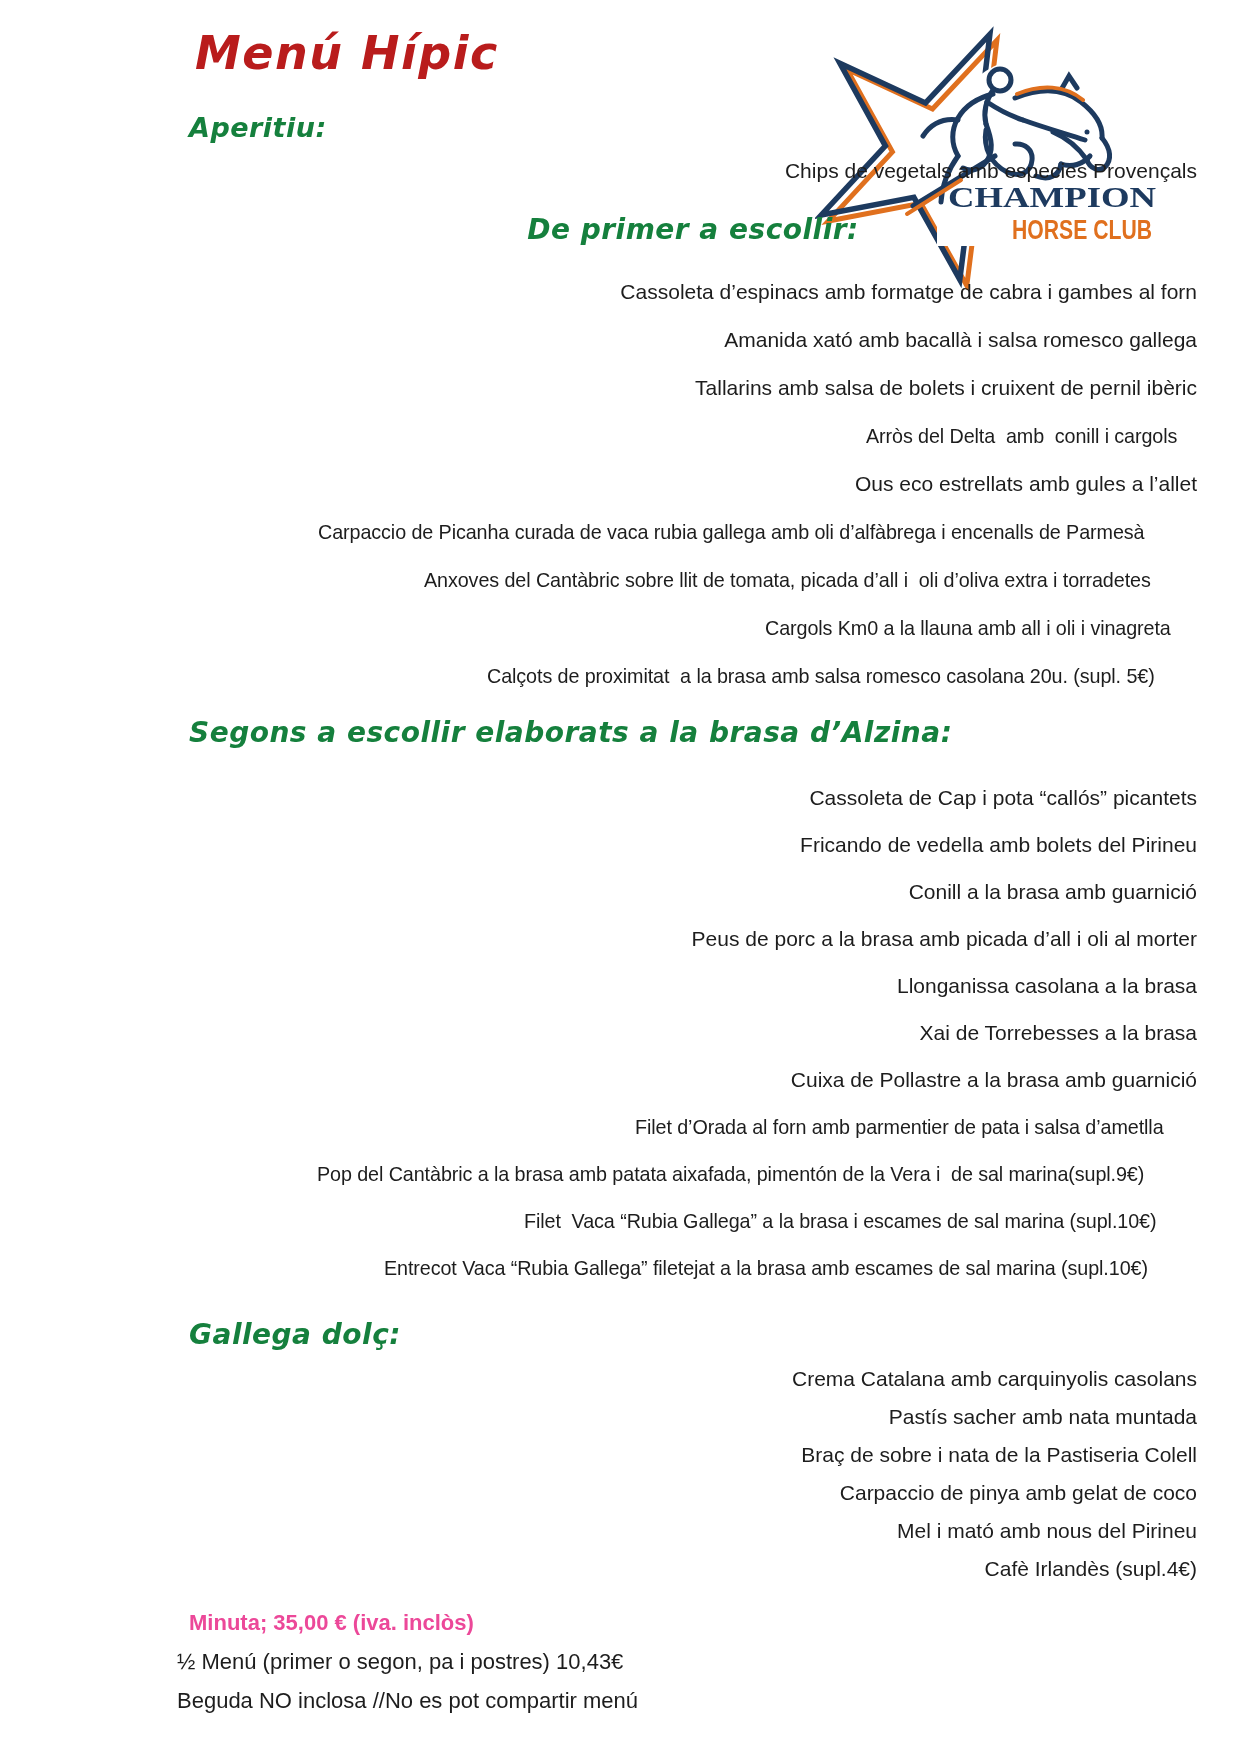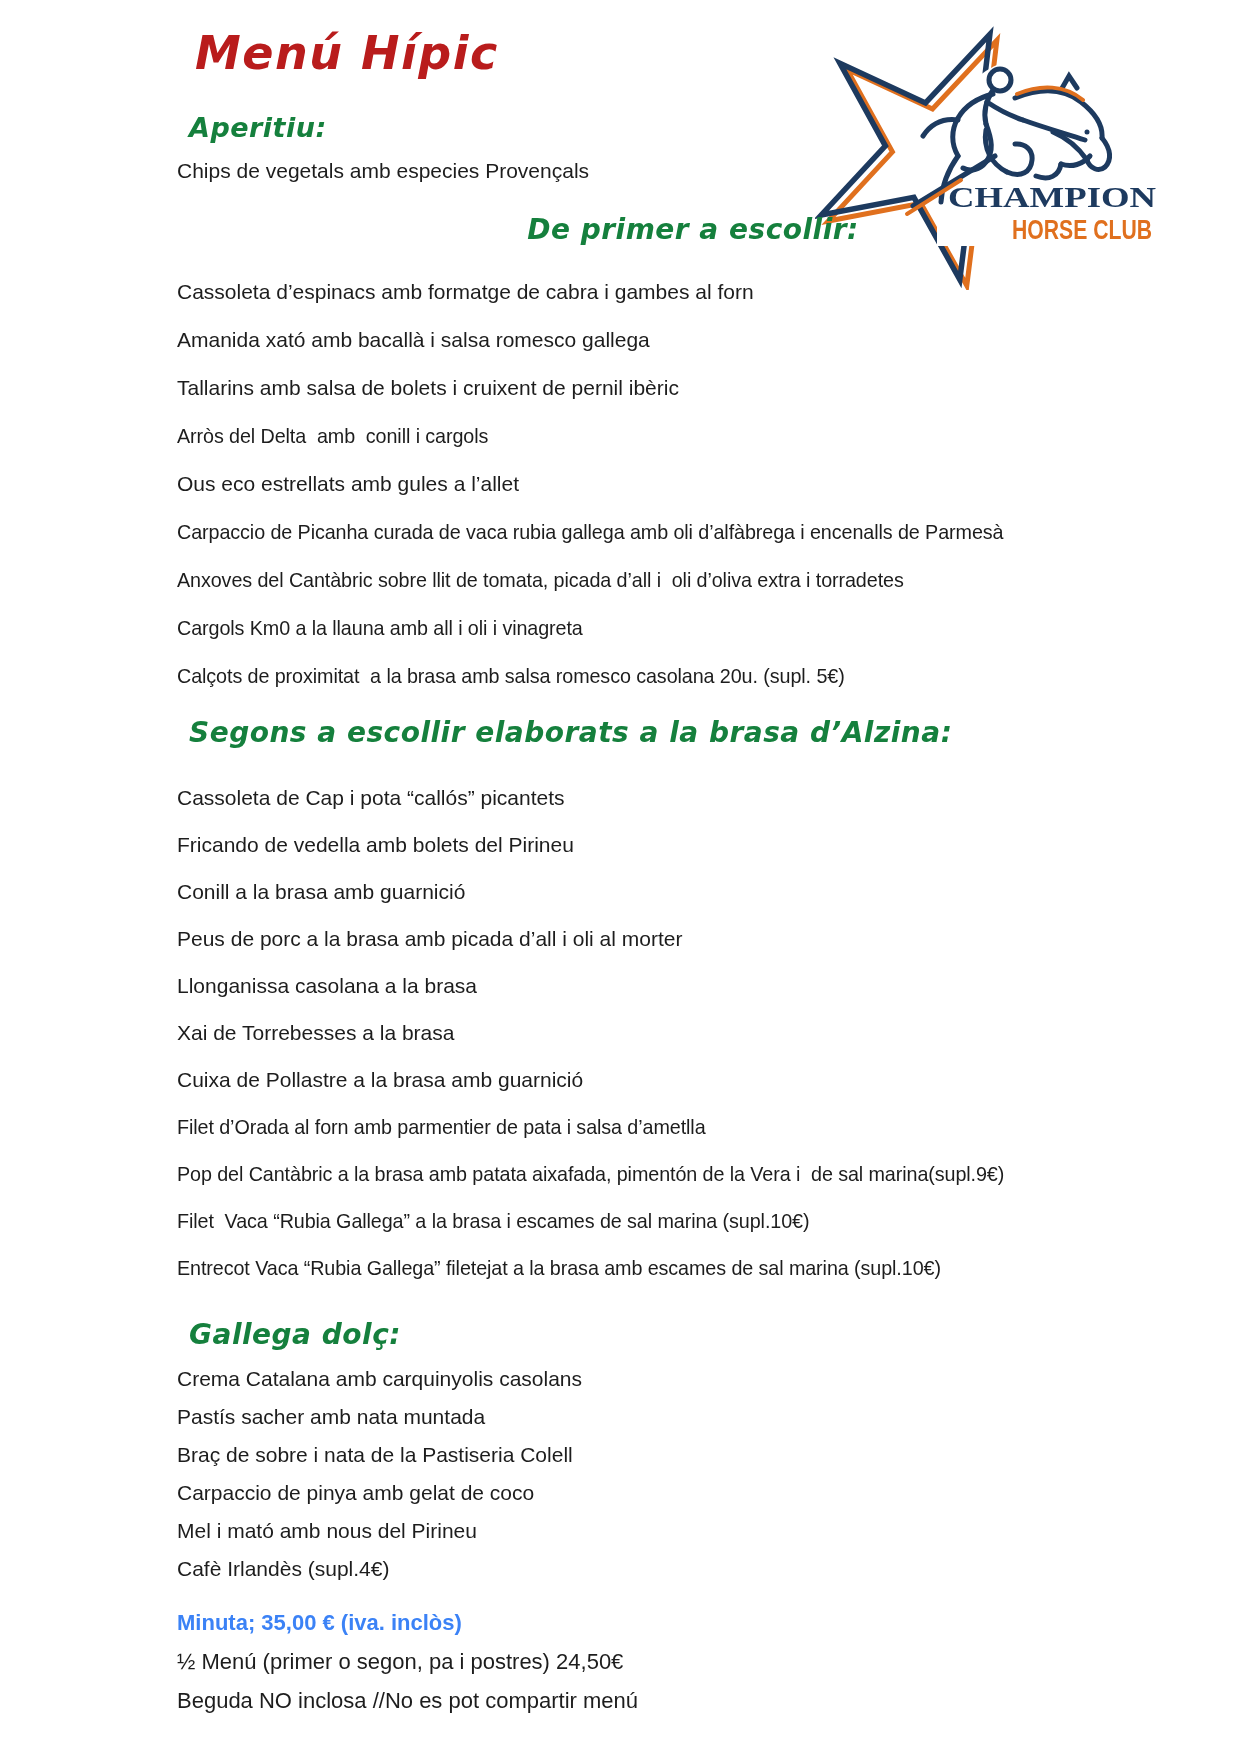--- a/index.html
+++ b/index.html
@@ -35,29 +35,29 @@
   }
   #sec-aperitiu h2{margin-top:32px;font-size:27px;line-height:32px;}
   #sec-primer  h2{margin-top:27px;text-align:center;}
   #sec-segons  h2{margin-top:5px;}
   #sec-moment  h2{margin-top:16px;line-height:36px;}
   .list{margin:0;padding:0;}
   #sec-aperitiu .list{margin-top:13px;}
   #sec-primer  .list{margin-top:31px;}
   #sec-segons  .list{margin-top:34px;}
   #sec-moment  .list{margin-top:12px;}
-  .item{height:48px;line-height:28px;font-size:21px;}
+  .item{height:48px;line-height:28px;font-size:21px;text-align:right;}
   #sec-aperitiu .item{height:28px;}
   #sec-segons  .item{height:47px;}
   #sec-moment  .item{height:38px;}
   .item span{display:inline-block;white-space:pre;transform-origin:left center;}
   .item.cond span{transform:scaleX(.94);letter-spacing:-0.1px;}
   .footer{margin-top:16px;}
   .footer p{margin:0;font-size:22px;line-height:28px;white-space:pre;}
-  .footer .price{font-weight:700;color:#3b82f6;height:39px;}
+  .footer .price{font-weight:700;color:#ec4899;height:39px;margin-left:12px;}
   .footer .half{height:39px;}
   .logo{
     position:absolute;left:815px;top:10px;width:380px;height:280px;
   }
 </style>
 </head>
 <body>
 
 <div class="page">
 
@@ -149,18 +149,18 @@
           <div class="item"><span>Pastís sacher amb nata muntada</span></div>
           <div class="item"><span>Braç de sobre i nata de la Pastiseria Colell</span></div>
           <div class="item"><span>Carpaccio de pinya amb gelat de coco</span></div>
           <div class="item"><span>Mel i mató amb nous del Pirineu</span></div>
           <div class="item"><span>Cafè Irlandès (supl.4€)</span></div>
         </div>
     </section>
 
     <div class="footer">
       <p class="price">Minuta; 35,00 € (iva. inclòs)</p>
-      <p class="half">½ Menú (primer o segon, pa i postres) 24,50€</p>
+      <p class="half">½ Menú (primer o segon, pa i postres) 10,43€</p>
       <p class="note">Beguda NO inclosa //No es pot compartir menú</p>
     </div>
 
   </div>
 </div>
 
 </body></html>

